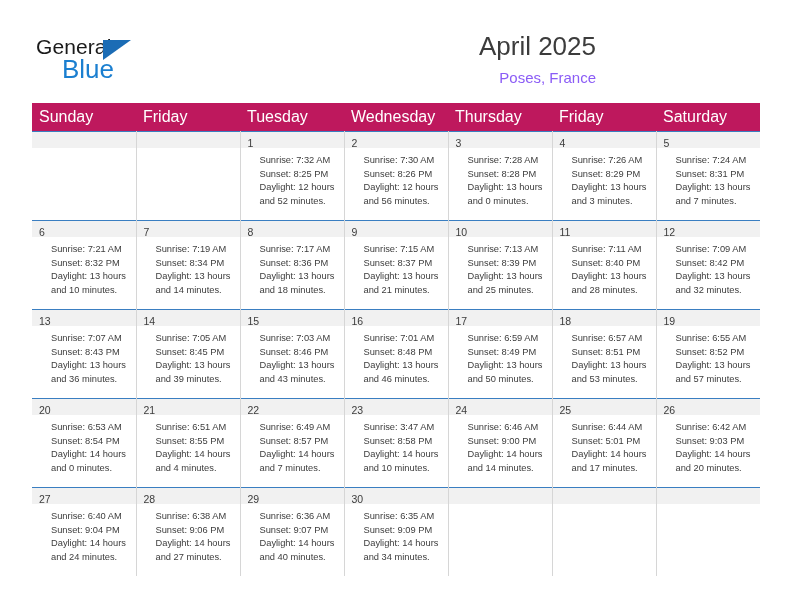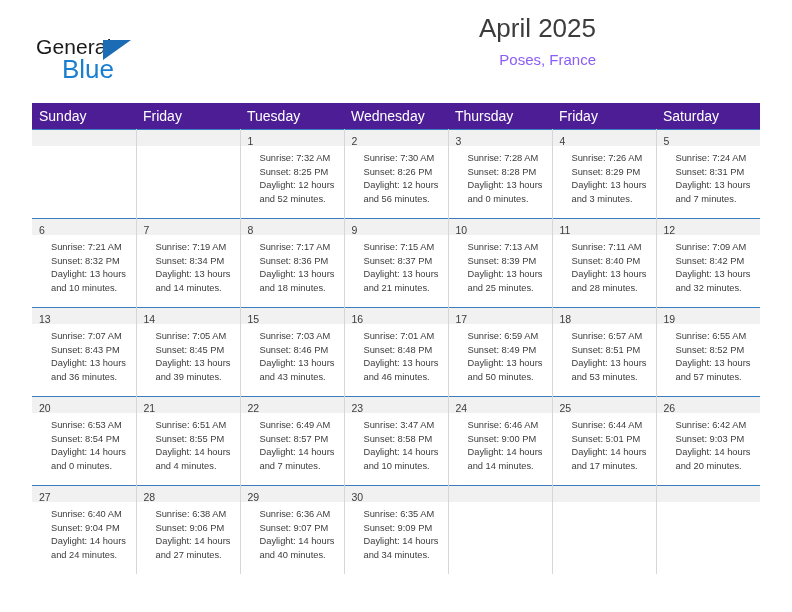--- a/index.html
+++ b/index.html
@@ -59,21 +59,21 @@
     left: 26px;
     top: 21px;
     font-size: 26px;
     color: #1b7fd0;
     line-height: 24px;
     font-family: "Liberation Sans", sans-serif;
   }
   .title-block {
     position: absolute;
     right: 36px;
-    top: 12px;
+    top: 30px;
     text-align: right;
   }
   .title-main {
     font-size: 26px;
     color: #3c3c3c;
     line-height: 32px;
     font-family: "Liberation Sans", sans-serif;
     white-space: nowrap;
   }
   .title-sub {
@@ -93,24 +93,24 @@
     width: 728px;
   }
   .cal-table {
     border-collapse: collapse;
     table-layout: fixed;
     width: 728px;
   }
   .cal-table col { width: 104px; }
 
   thead th {
-    background: #4c1d95;
+    background: #be185d;
     color: #ffffff;
     font-weight: normal;
-    font-size: 14px;
+    font-size: 16px;
     text-align: left;
     padding: 5px 0 5px 7px;
     height: 11px;
     font-family: "Liberation Sans", sans-serif;
     border: none;
   }
 
   td.day-cell {
     vertical-align: top;
     padding: 0;

